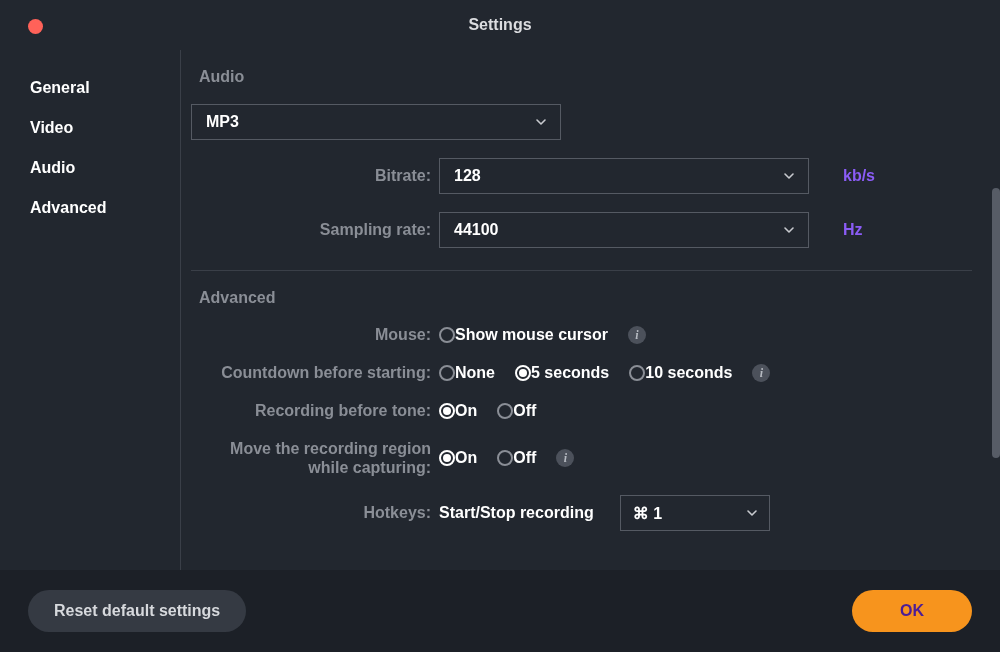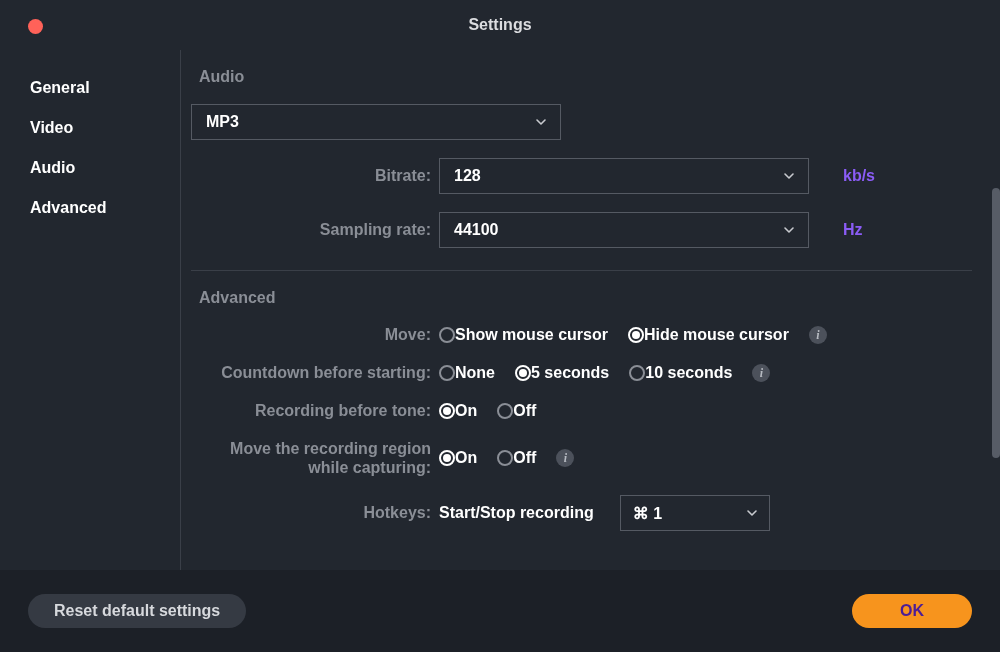--- a/index.html
+++ b/index.html
@@ -159,21 +159,21 @@
   .footer {
     position: absolute;
     bottom: 0; left: 0; right: 0;
     height: 82px;
     background: #1c2027;
     display: flex;
     align-items: center;
     padding: 0 28px;
   }
   .btn {
-    height: 34px;
+    height: 42px;
     border-radius: 21px;
     border: none;
     font-weight: 700;
     font-size: 16px;
     cursor: pointer;
     padding: 0 26px;
   }
   .btn-reset {
     background: #353a43;
     color: #d7d9dd;
@@ -261,29 +261,25 @@
         </div>
         <span class="unit">Hz</span>
       </div>
     </div>
 
     <hr class="divider">
 
     <div class="section-title">Advanced</div>
 
     <div class="row">
-      <div class="label">Move:</div>
+      <div class="label">Mouse:</div>
       <div class="controls">
         <label class="radio">
           <span class="radio-dot"></span>
           <span>Show mouse cursor</span>
-        </label>
-        <label class="radio selected">
-          <span class="radio-dot"></span>
-          <span>Hide mouse cursor</span>
         </label>
         <span class="info-icon">i</span>
       </div>
     </div>
 
     <div class="row">
       <div class="label">Countdown before starting:</div>
       <div class="controls">
         <label class="radio">
           <span class="radio-dot"></span>

